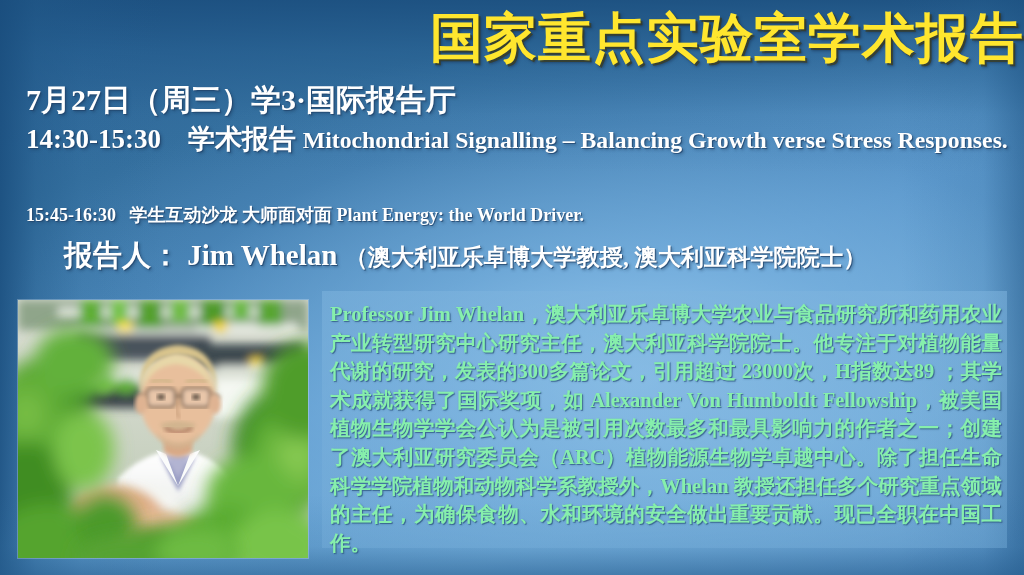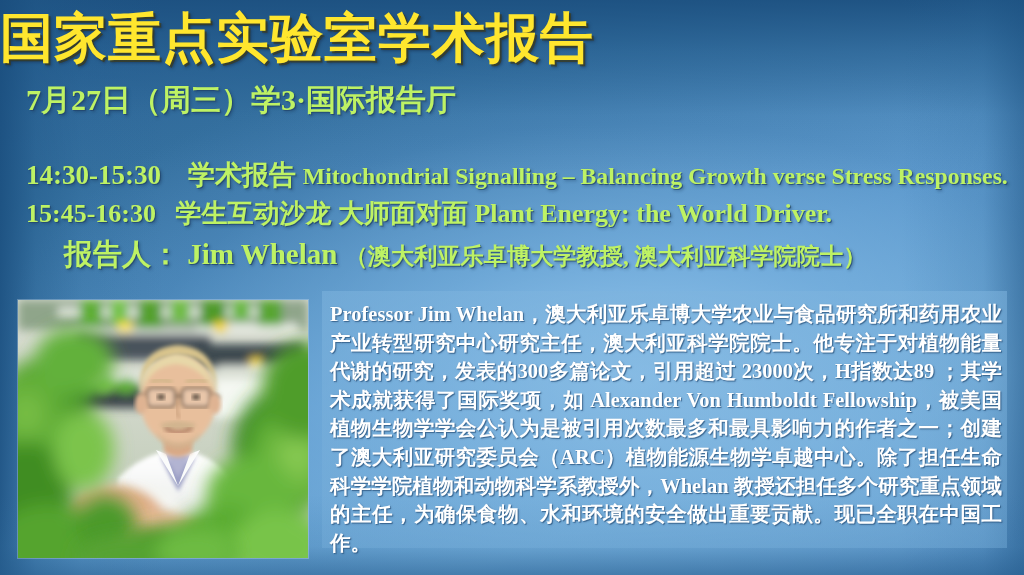--- a/index.html
+++ b/index.html
@@ -51,21 +51,21 @@
     inset: 0;
     background: linear-gradient(to top, rgba(38,94,143,0.60) 0%, rgba(48,110,160,0.20) 5%, rgba(0,0,0,0) 14%);
   }
 
   
   .title {
     position: absolute;
     left: 0;
     right: 0;
     top: 8px;
-    text-align: left;
+    text-align: right;
     font-family: "DejaVu Sans", "Liberation Sans", sans-serif;
     font-weight: bold;
     font-size: 53px;
     line-height: 60px;
     letter-spacing: 1px;
     color: #ffe62e;
     text-shadow:
        2px 2px 0 rgba(70,55,0,0.55),
        3px 3px 3px rgba(20,40,70,0.5);
     white-space: nowrap;
@@ -75,27 +75,27 @@
   .schedule {
     position: absolute;
     left: 26px;
     top: 80px;
     right: 4px;
     color: #ffffff;
   }
   .sline {
     white-space: nowrap;
     font-weight: bold;
-    color: #bef264;
+    color: #ffffff;
     text-shadow: 1px 1px 0 rgba(35,70,108,0.75), 2px 2px 3px rgba(25,55,90,0.45);
   }
   .sline.l1 { font-size: 30px; line-height: 40px; }
-  .sline.l2 { font-size: 27px; line-height: 38px; margin-top: 36px; }
+  .sline.l2 { font-size: 27px; line-height: 38px; }
   .sline.l3 { font-size: 27px; line-height: 38px; }
-  .sline.l4 { font-size: 26px; line-height: 38px; }
+  .sline.l4 { font-size: 18px; line-height: 38px; margin-top: 37px; }
   .sline.l5 { font-size: 29px; line-height: 42px; margin-left: 38px; }
 
   .en {
     font-size: 0.88em;
   }
   .en-big { font-size: 1.0em; }
   .paren { font-size: 0.80em; }
 
   
   .photo {
@@ -117,21 +117,21 @@
     top: 291px;
     width: 685px;
     height: 257px;
     background: linear-gradient(to bottom, rgba(126,180,222,0.55) 0%, rgba(116,172,216,0.45) 100%);
   }
   .bio-text {
     position: absolute;
     left: 330px;
     top: 300px;
     width: 672px;
-    color: #ffffff;
+    color: #86efac;
     font-size: 20.5px;
     line-height: 28.6px;
     font-weight: bold;
     letter-spacing: 0px;
     text-align: justify;
     text-shadow: 1px 1px 0 rgba(45,88,130,0.6), 1px 1px 2px rgba(30,65,105,0.45);
   }
 </style>
 </head>
 <body>

